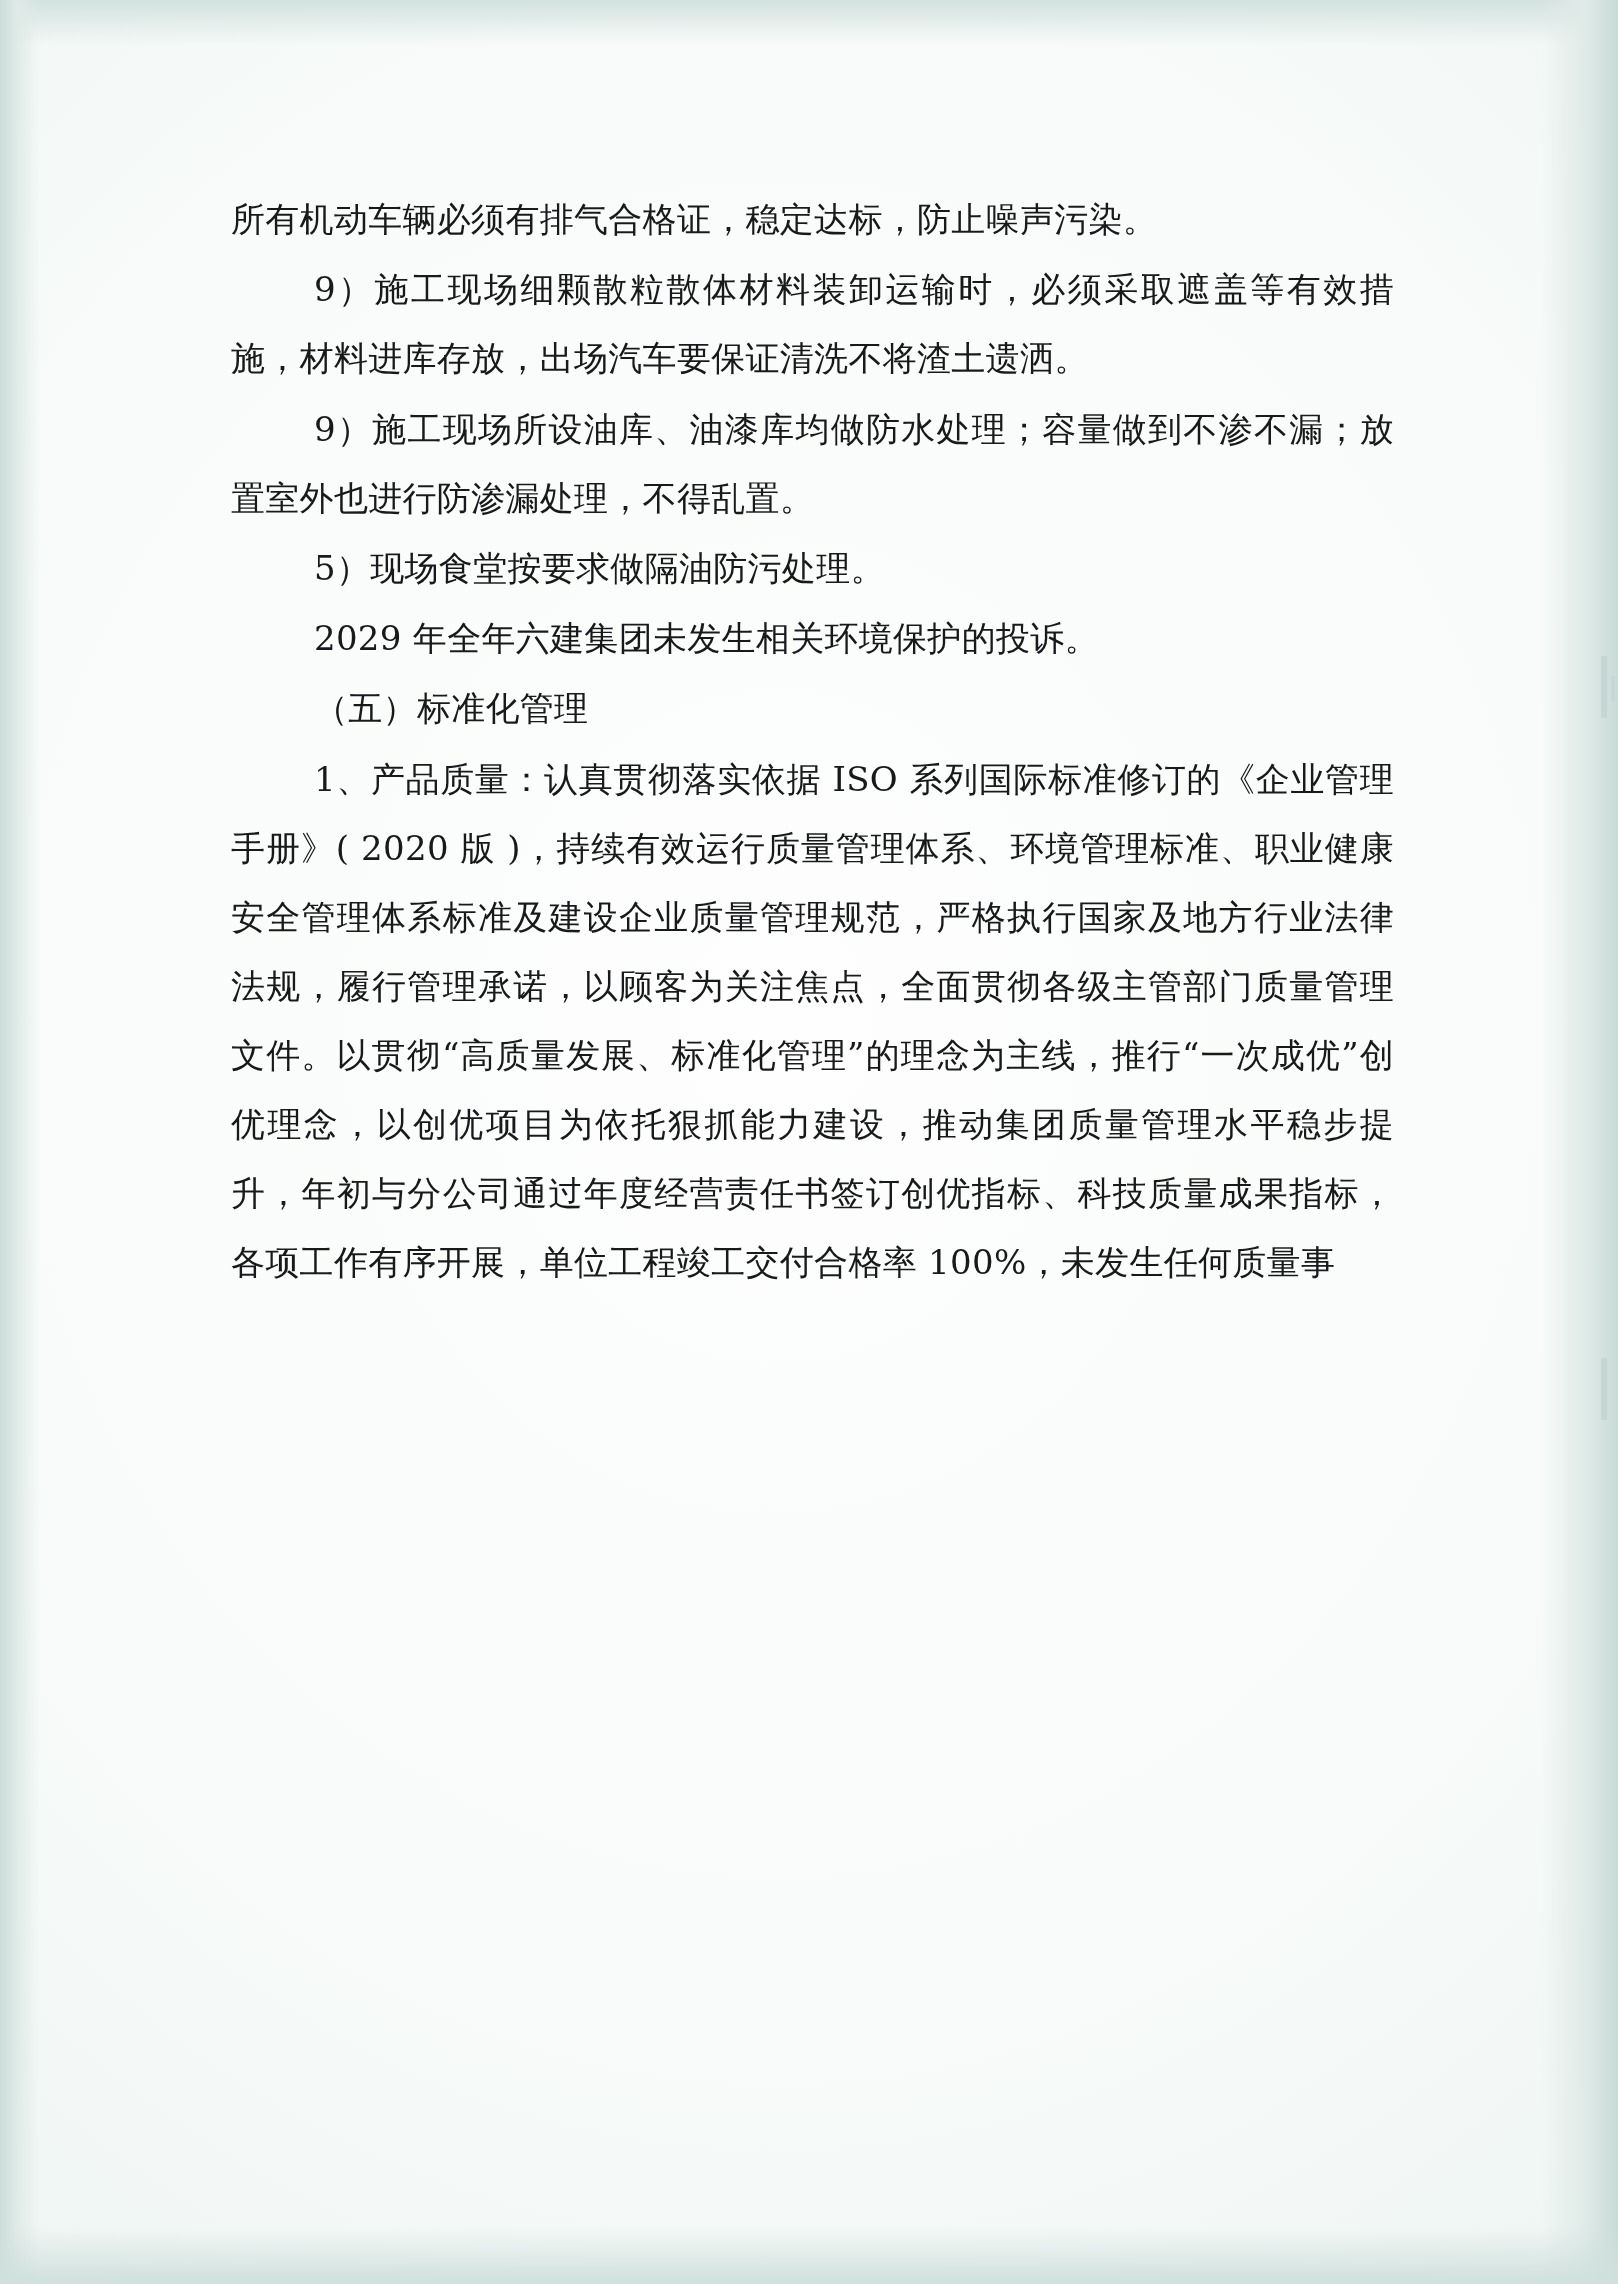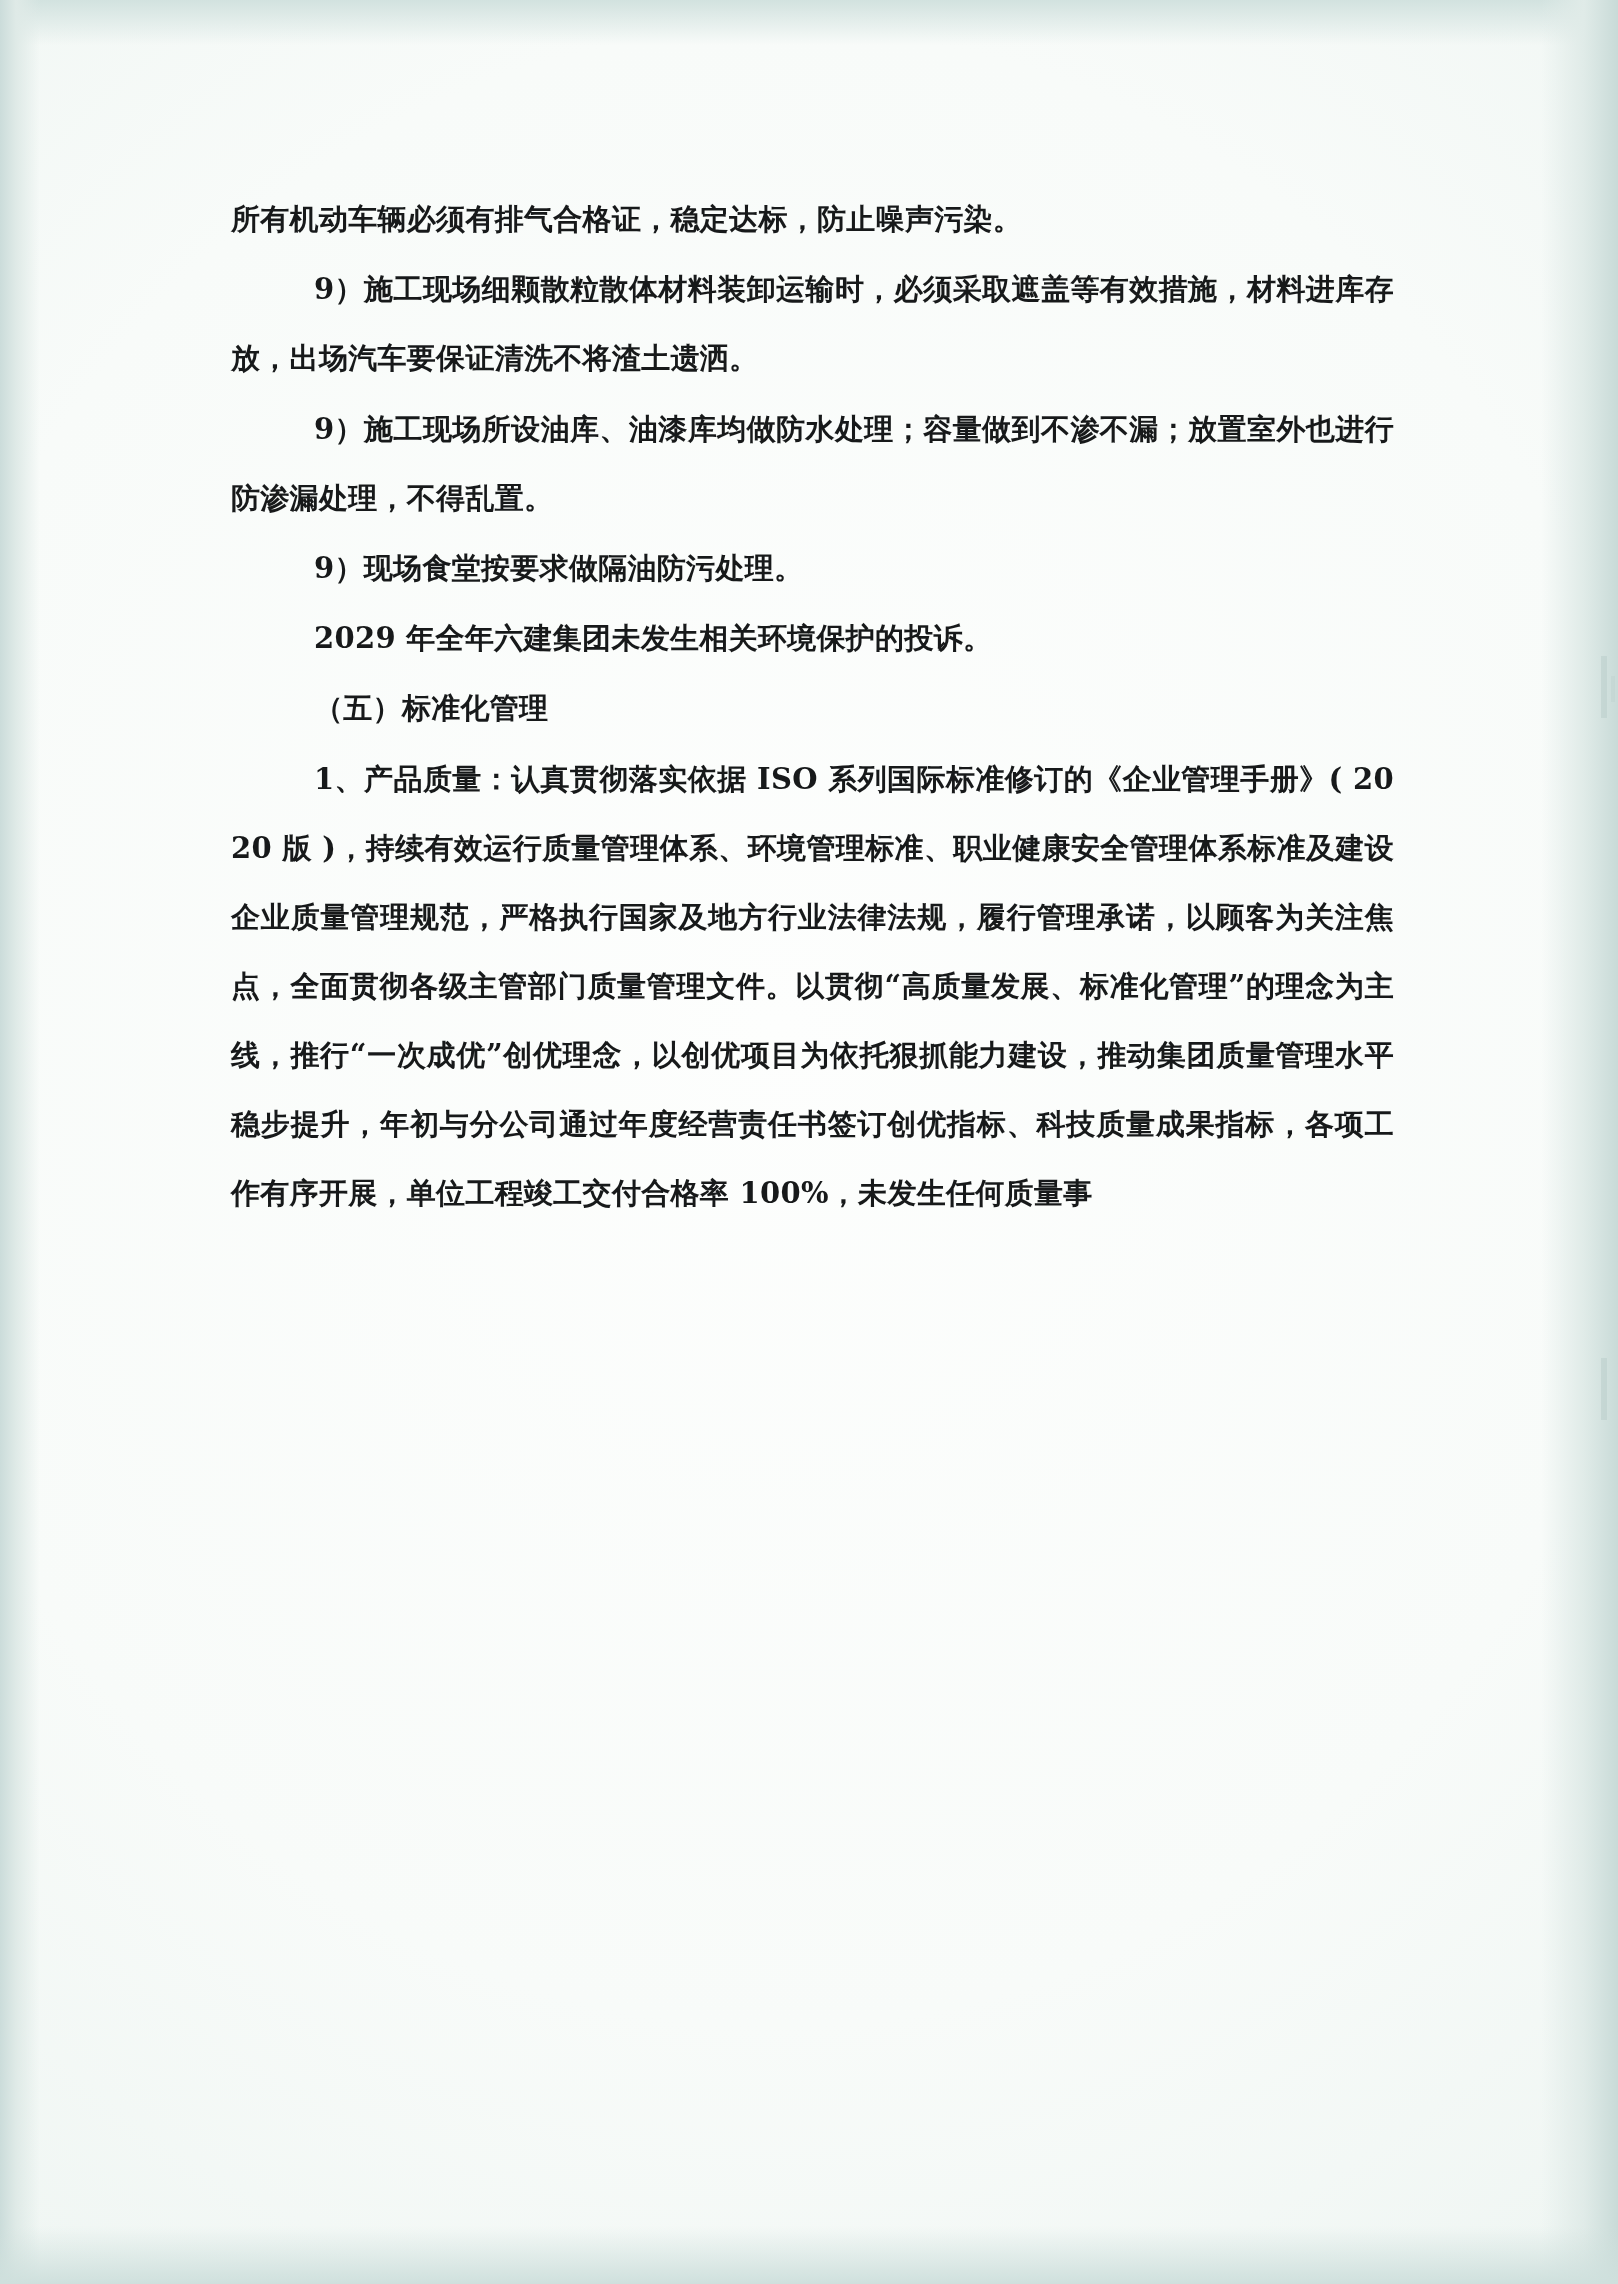--- a/index.html
+++ b/index.html
@@ -69,29 +69,28 @@
 
   
   #doc {
     position: absolute;
     left: 231px;
     top: 185px;
     width: 1163px;
     color: #17191a;
   }
   .para {
-    font-size: 29px;
+    font-size: 34px;
     line-height: 69px;
     letter-spacing: 0.3px;
     text-align: justify;
     text-justify: inter-ideograph;
     margin: 0 0 1.3px 0;
     white-space: pre-wrap;
     word-break: break-all;
-    font-weight: bold;
   }
   .para.indent {
     text-indent: 83px;
   }
   .para.noindent {
     text-indent: 0;
   }
 </style>
 </head>
 <body>
@@ -102,19 +101,19 @@
   <div class="edge-right"></div>
   <div class="edge-bottom"></div>
   <div class="streak s1"></div>
   <div class="streak s2"></div>
   <div class="streak s3"></div>
 
   <div id="doc">
     <p class="para noindent">所有机动车辆必须有排气合格证，稳定达标，防止噪声污染。</p>
     <p class="para indent">9）施工现场细颗散粒散体材料装卸运输时，必须采取遮盖等有效措施，材料进库存放，出场汽车要保证清洗不将渣土遗洒。</p>
     <p class="para indent">9）施工现场所设油库、油漆库均做防水处理；容量做到不渗不漏；放置室外也进行防渗漏处理，不得乱置。</p>
-    <p class="para indent">9）现场食堂按要求做隔油防污处理。</p>
+    <p class="para indent">5）现场食堂按要求做隔油防污处理。</p>
     <p class="para indent">2029 年全年六建集团未发生相关环境保护的投诉。</p>
     <p class="para indent">（五）标准化管理</p>
     <p class="para indent">1、产品质量：认真贯彻落实依据 ISO 系列国际标准修订的《企业管理手册》( 2020 版 )，持续有效运行质量管理体系、环境管理标准、职业健康安全管理体系标准及建设企业质量管理规范，严格执行国家及地方行业法律法规，履行管理承诺，以顾客为关注焦点，全面贯彻各级主管部门质量管理文件。以贯彻“高质量发展、标准化管理”的理念为主线，推行“一次成优”创优理念，以创优项目为依托狠抓能力建设，推动集团质量管理水平稳步提升，年初与分公司通过年度经营责任书签订创优指标、科技质量成果指标，各项工作有序开展，单位工程竣工交付合格率 100%，未发生任何质量事</p>
   </div>
 </div>
 
 
 </body></html>

